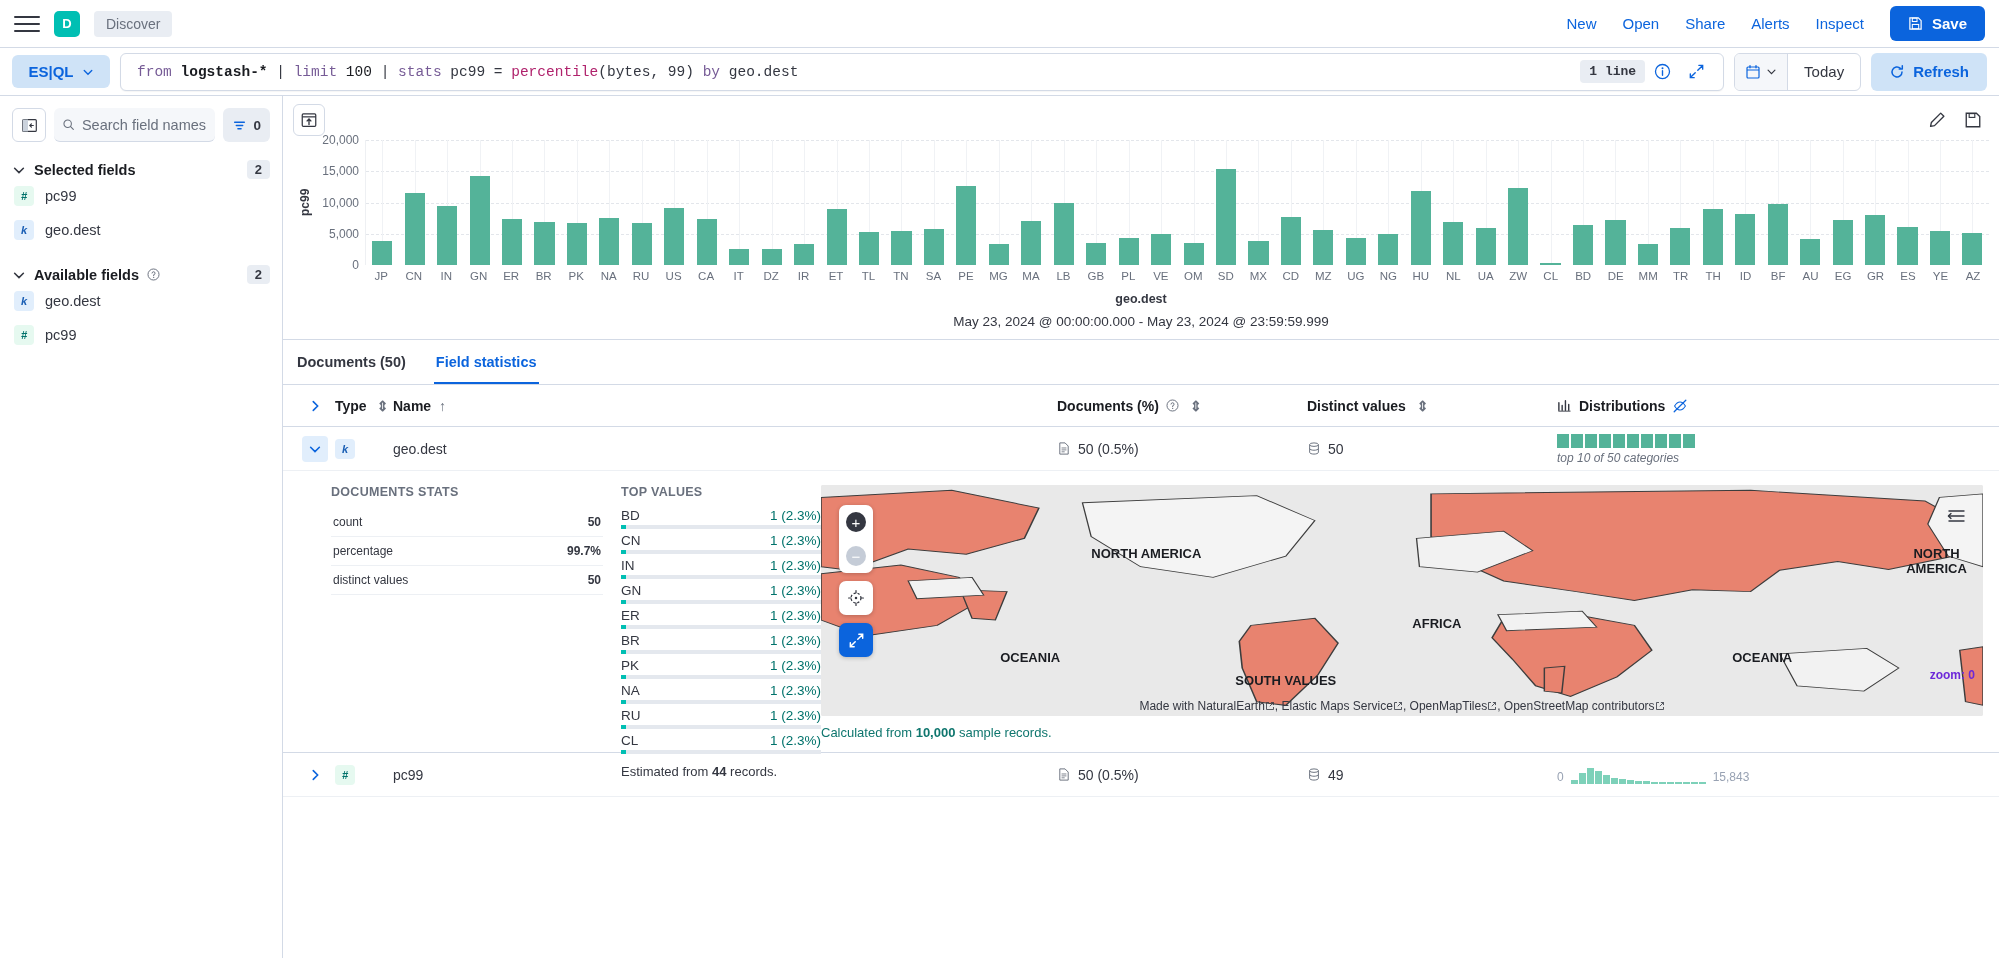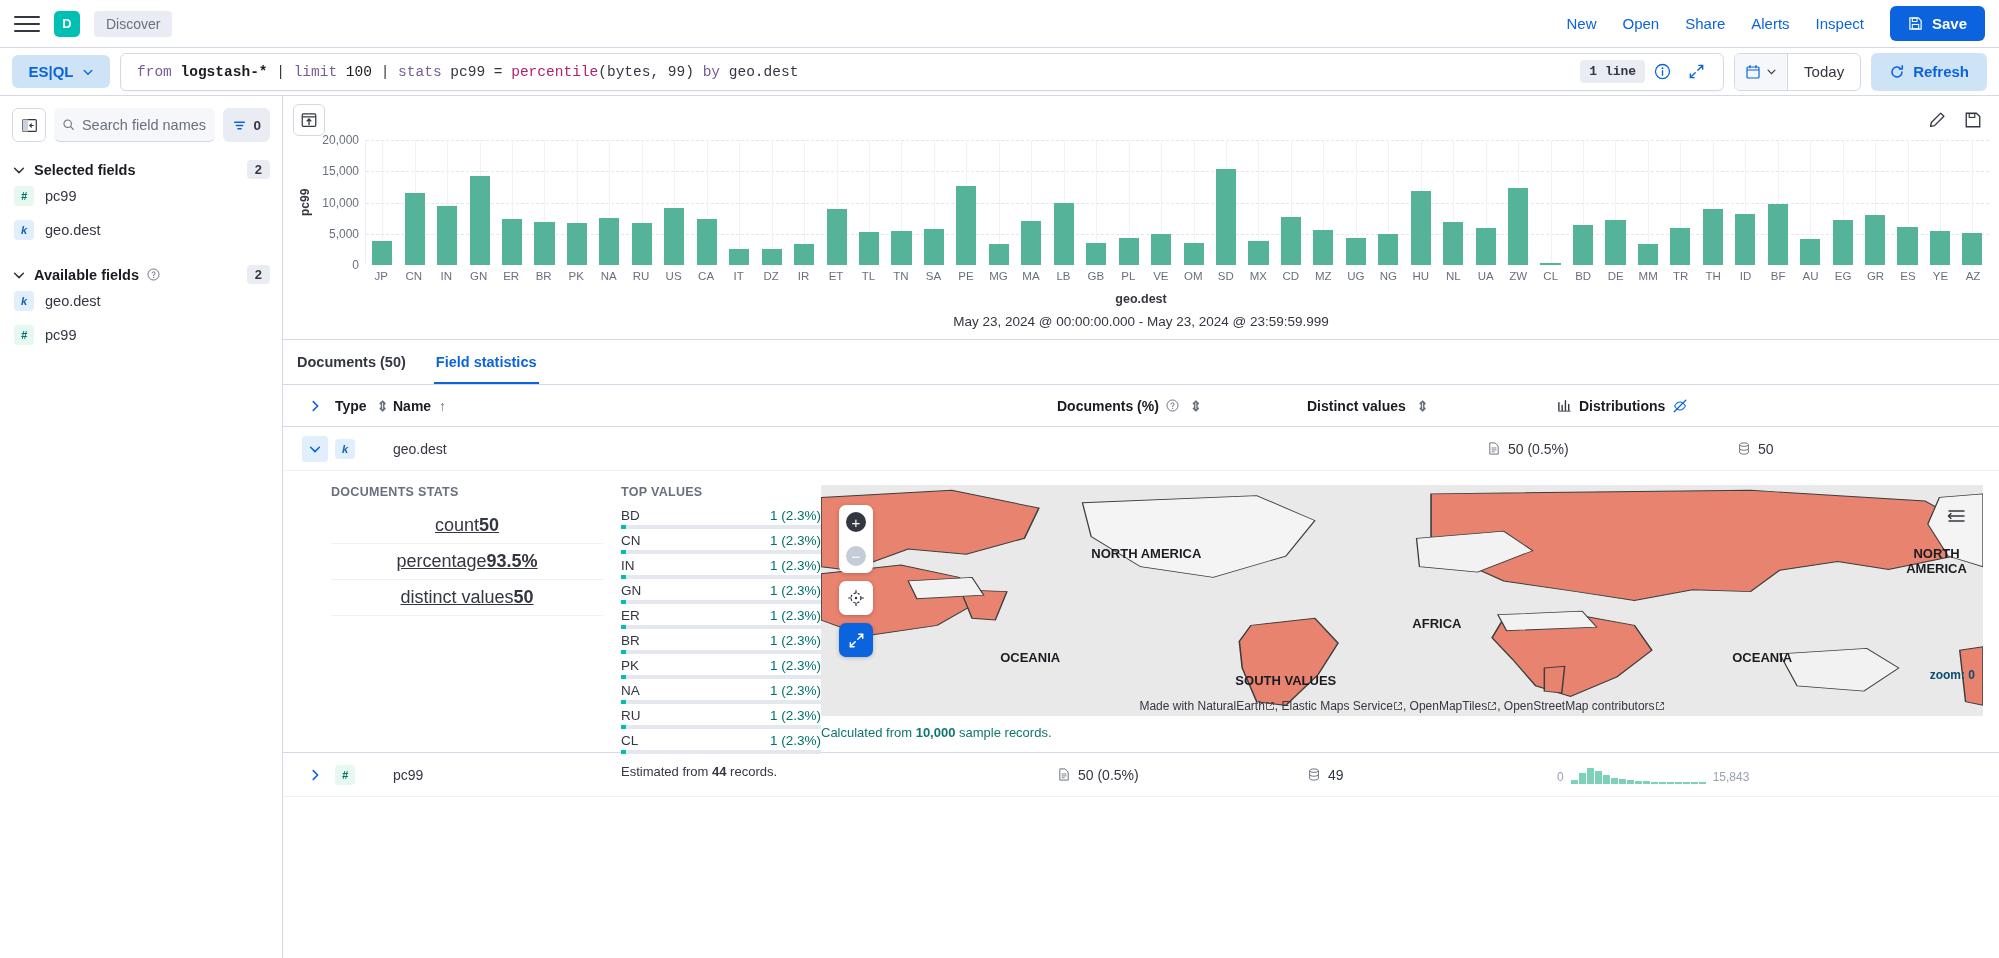--- a/index.html
+++ b/index.html
@@ -210,22 +210,22 @@
     display: flex; padding: 14px 16px 12px 48px; gap: 0; border-bottom: 1px solid #d3dae6;
     height: 282px;
   }
   .col-stats { width: 290px; flex: 0 0 290px; padding-right: 18px; }
   .col-top   { width: 200px; flex: 0 0 200px; }
   .col-map   { flex: 1 1 auto; min-width: 0; display: flex; flex-direction: column; }
   .col-head {
     font-size: 12.5px; font-weight: 700; color: #69707d; letter-spacing: .3px; margin-bottom: 9px;
   }
   .stat-line {
-    display: flex; justify-content: center; align-items: center;
-    border-bottom: 1px solid #edf0f4; padding: 7px 2px; font-size: 18px; color: #343741; text-decoration: underline;
+    display: flex; justify-content: space-between; align-items: center;
+    border-bottom: 1px solid #edf0f4; padding: 7px 2px; font-size: 12px; color: #343741;
   }
   .stat-line b { font-weight: 700; }
   .tv-row { margin-bottom: 4px; }
   .tv-top { display: flex; justify-content: space-between; font-size: 13.5px; }
   .tv-key { color: #343741; }
   .tv-val { color: #00726b; }
   .tv-bar { height: 4px; background: #e4e8ee; margin-top: 2px; position: relative; }
   .tv-bar i { position: absolute; left: 0; top: 0; bottom: 0; background: #00bfb3; }
   .tv-foot { font-size: 13px; color: #343741; margin-top: 10px; }
   .tv-foot b { font-weight: 700; }
@@ -256,21 +256,21 @@
     box-shadow: 0 1px 4px rgba(0,0,0,.22);
   }
   .map-legend-btn {
     position: absolute; right: 16px; top: 22px; color: #343741; cursor: pointer; z-index: 5;
   }
   .map-label {
     position: absolute; font-size: 13px; font-weight: 700; color: #1a1c21; text-align: center;
     line-height: 1.15; pointer-events: none; z-index: 3;
   }
   .map-zoom {
-    position: absolute; right: 8px; bottom: 34px; font-size: 12px; font-weight: 700; color: #0c4a6e;
+    position: absolute; right: 8px; bottom: 34px; font-size: 12px; font-weight: 700; color: #6d28d9;
     z-index: 4;
   }
   .map-attr {
     position: absolute; left: 0; right: 0; bottom: 3px; font-size: 12px; color: #343741;
     text-align: center; z-index: 4; white-space: nowrap;
   }
   .ext-ico { display:inline-block; vertical-align: -1px; }
 
   
   .pc99-spark { display: flex; align-items: flex-end; gap: 7px; width: 100%; }
@@ -737,33 +737,48 @@
             <span class="row-val">50 (0.5%)</span>
           </div>
           <div class="c-dist">
             <svg width="14" height="15" viewBox="0 0 16 16">
               <ellipse cx="8" cy="3.6" rx="5" ry="2" fill="none" stroke="#69707d" stroke-width="1.1"></ellipse>
               <path d="M3 3.6v8.8c0 1.1 2.2 2 5 2s5-.9 5-2V3.6" fill="none" stroke="#69707d" stroke-width="1.1"></path>
               <path d="M3 8c0 1.1 2.2 2 5 2s5-.9 5-2" fill="none" stroke="#69707d" stroke-width="1.1"></path>
             </svg>
             <span class="row-val">50</span>
           </div>
+          <div class="c-distr">
+            <div class="mini-bars" id="geo-mini">
+                <i style="height: 14px;"></i>
+                <i style="height: 14px;"></i>
+                <i style="height: 14px;"></i>
+                <i style="height: 14px;"></i>
+                <i style="height: 14px;"></i>
+                <i style="height: 14px;"></i>
+                <i style="height: 14px;"></i>
+                <i style="height: 14px;"></i>
+                <i style="height: 14px;"></i>
+                <i style="height: 14px;"></i>
+              </div>
+            <div class="distr-cap">top 10 of 50 categories</div>
+          </div>
         </div>
 
         <div class="detail">
 
           <div class="col-stats">
             <div class="col-head">DOCUMENTS STATS</div>
             <div class="stat-line">
               <span>count</span>
               <b>50</b>
             </div>
             <div class="stat-line">
               <span>percentage</span>
-              <b>93.5%</b>
+              <b>99.7%</b>
             </div>
             <div class="stat-line">
               <span>distinct values</span>
               <b>50</b>
             </div>
           </div>
 
           <div class="col-top">
             <div class="col-head">TOP VALUES</div>
             <div id="top-values-list">

